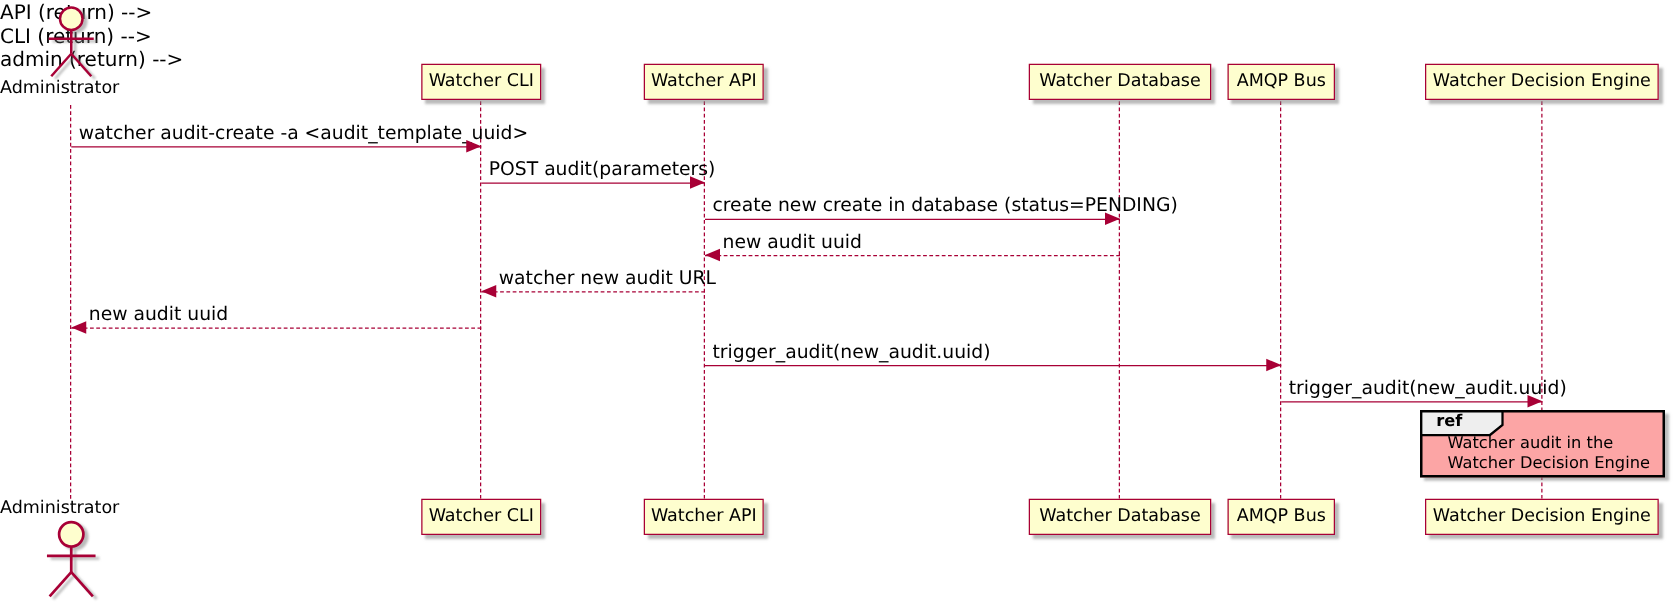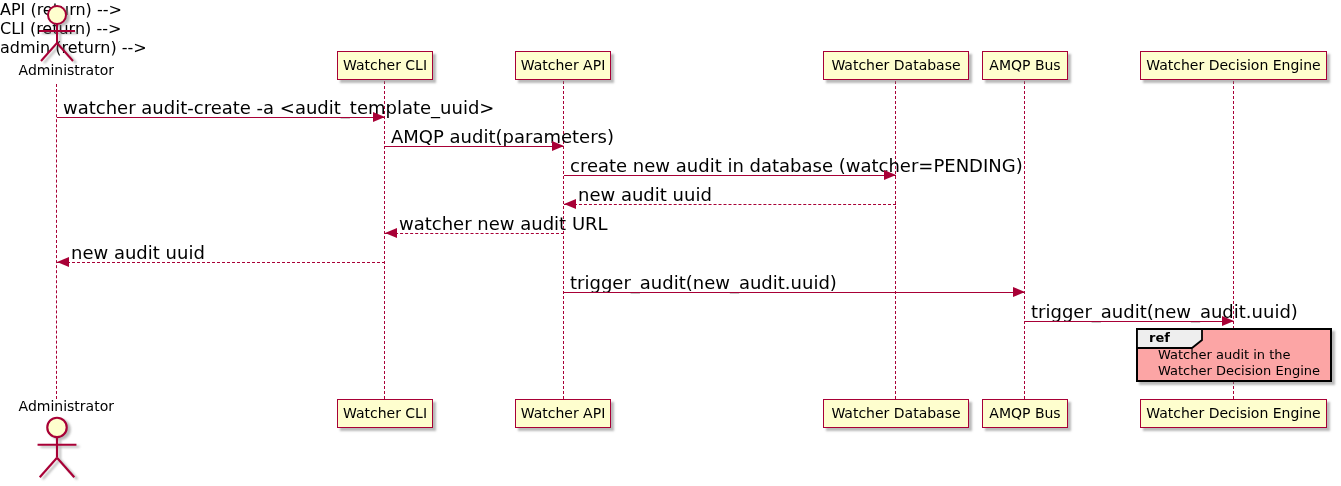--- a/index.html
+++ b/index.html
@@ -10,30 +10,30 @@
   
   .lifeline{position:absolute;width:0;border-left:1px dashed #A80036;z-index:1;}
   
   .pbox{
     position:absolute;height:27px;line-height:27px;z-index:3;
     background:#FEFECE;border:1.5px solid #A80036;
     text-align:center;font-size:14px;color:#000;white-space:nowrap;
     box-shadow:3px 3px 2px rgba(130,130,130,0.55);
   }
   
-  .msg-label{position:absolute;height:18px;font-size:18px;color:#000;white-space:nowrap;z-index:2;text-align:right;}
+  .msg-label{position:absolute;height:18px;font-size:15px;color:#000;white-space:nowrap;z-index:2;text-align:right;}
   .msg-line{position:absolute;height:0;border-top:1px solid #A80036;z-index:2;}
   .msg-line.dashed{border-top-style:dashed;}
   .arrow-right{position:absolute;width:0;height:0;z-index:2;
     border-top:5px solid transparent;border-bottom:5px solid transparent;border-left:12px solid #A80036;}
   .arrow-left{position:absolute;width:0;height:0;z-index:2;
     border-top:5px solid transparent;border-bottom:5px solid transparent;border-right:12px solid #A80036;}
   
   .actor-figure{position:absolute;z-index:3;filter:drop-shadow(3px 2px 1px rgba(130,130,130,0.55));}
-  .actor-label{position:absolute;width:114px;text-align:right;font-size:14px;z-index:3;white-space:nowrap;}
+  .actor-label{position:absolute;width:114px;text-align:left;font-size:14px;z-index:3;white-space:nowrap;}
   
   .ref-box{
     position:absolute;left:1136px;top:328px;width:192px;height:50px;z-index:4;
     background:#fca5a5;border:2px solid #000000;
     box-shadow:3px 3px 2px rgba(130,130,130,0.55);
   }
   .ref-tab{position:absolute;left:-2px;top:-2px;z-index:5;}
   .ref-keyword{position:absolute;left:11px;top:0px;font-size:13px;font-weight:bold;z-index:6;}
   .ref-text{position:absolute;left:20px;top:17px;font-size:13px;line-height:16px;white-space:nowrap;}
 </style>
@@ -86,28 +86,28 @@
 
   
   <div>
     <div class="msg-label" style="left:63px;top:97px;">watcher audit-create -a &lt;audit_template_uuid&gt;</div>
     <div class="msg-line" style="left:57px;top:117px;width:328px;"></div>
     <div class="arrow-right" style="left:373px;top:112px;"></div>
   </div>
 
   
   <div>
-    <div class="msg-label" style="left:391px;top:126px;">AMQP audit(parameters)</div>
+    <div class="msg-label" style="left:391px;top:126px;">POST audit(parameters)</div>
     <div class="msg-line" style="left:385px;top:146px;width:179px;"></div>
     <div class="arrow-right" style="left:552px;top:141px;"></div>
   </div>
 
   
   <div>
-    <div class="msg-label" style="left:570px;top:155px;">create new audit in database (watcher=PENDING)</div>
+    <div class="msg-label" style="left:570px;top:155px;">create new create in database (status=PENDING)</div>
     <div class="msg-line" style="left:564px;top:175px;width:332px;"></div>
     <div class="arrow-right" style="left:884px;top:170px;"></div>
   </div>
 
    API (return) --&gt;
   <div>
     <div class="msg-label" style="left:578px;top:184px;">new audit uuid</div>
     <div class="msg-line dashed" style="left:564px;top:204px;width:332px;"></div>
     <div class="arrow-left" style="left:564px;top:199px;"></div>
   </div>

